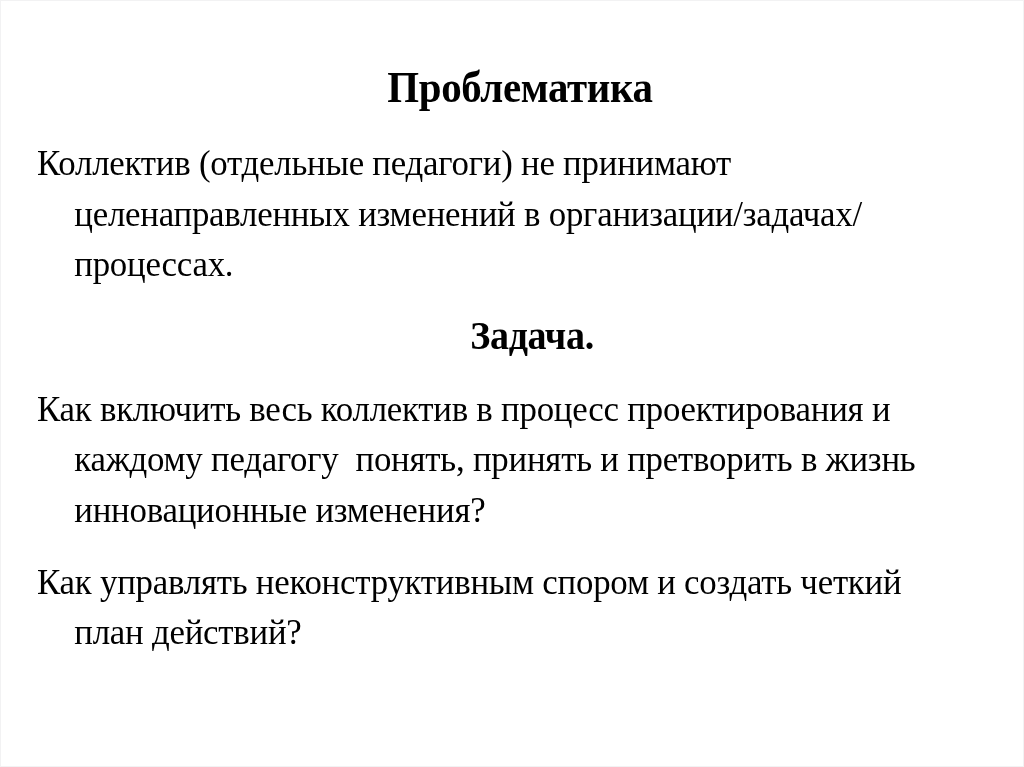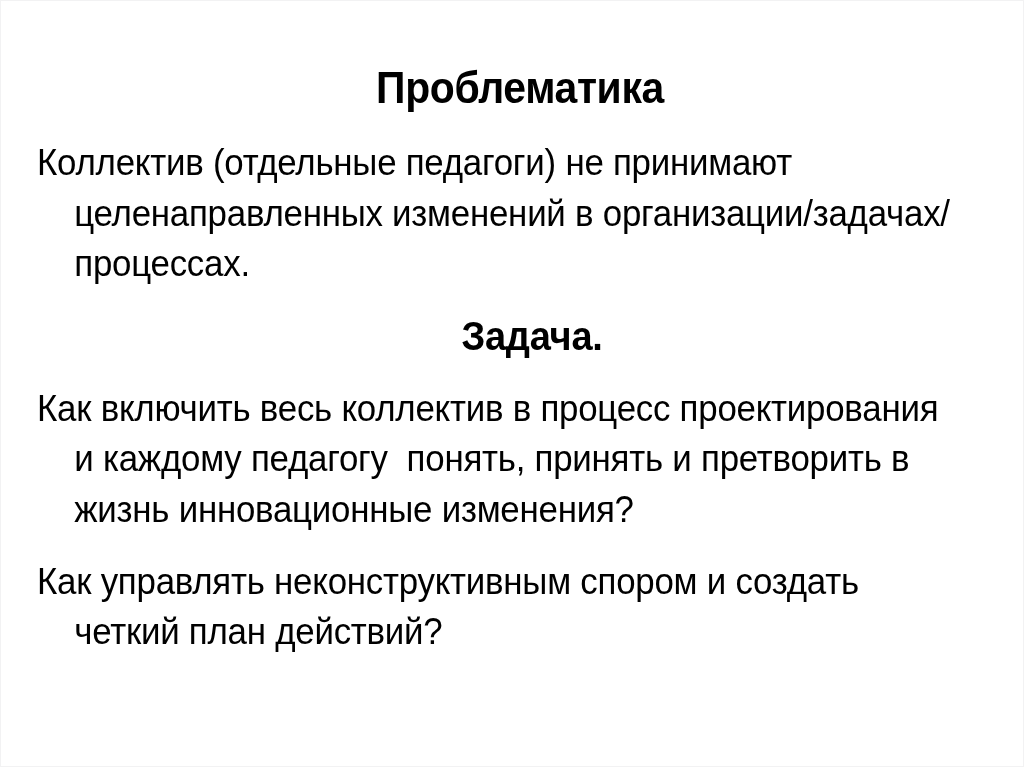--- a/index.html
+++ b/index.html
@@ -15,20 +15,21 @@
   }
 
   .slide {
     position: relative;
     width: 1024px;
     height: 767px;
     background: #ffffff;
     box-sizing: border-box;
     border: 1px solid #f2f2f3;
     overflow: hidden;
+    font-family: Liberation Serif, serif;
   }
 
   .slide-body {
     position: absolute;
     left: 0;
     top: 0;
     width: 1024px;
     height: 767px;
     box-sizing: border-box;
     padding: 0 22px 0 36px;

